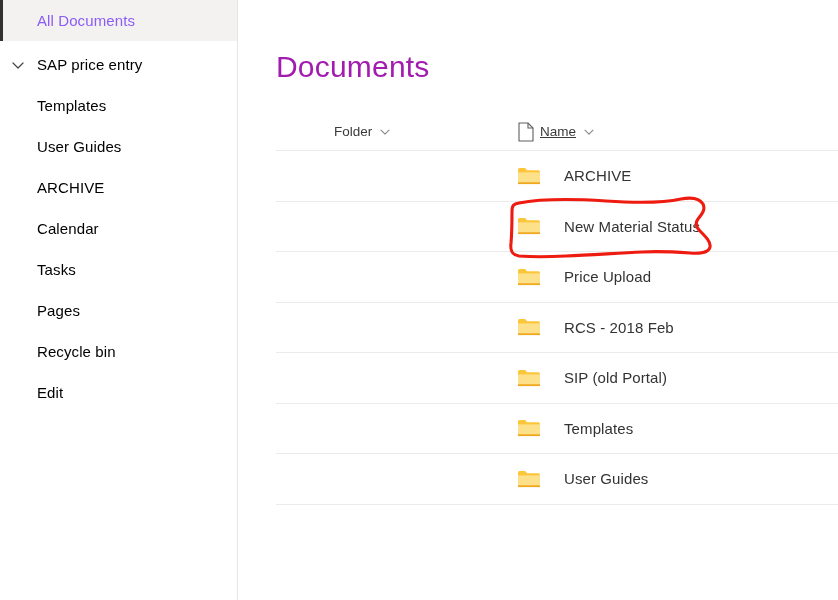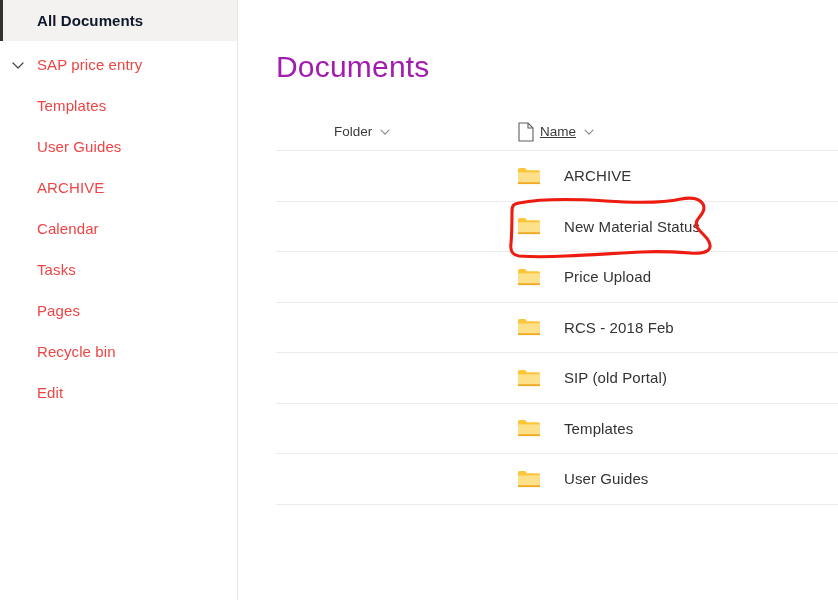--- a/index.html
+++ b/index.html
@@ -35,31 +35,31 @@
     flex: 0 0 238px;
   }
 
   .nav-item {
     position: relative;
     height: 41px;
     display: flex;
     align-items: center;
     box-sizing: border-box;
     padding-left: 37px;
-    color: #ef4444;
+    color: #000000;
     font-size: 15px;
     letter-spacing: 0.1px;
     white-space: nowrap;
     cursor: pointer;
   }
 
   .nav-item.selected {
     background: #f3f2f1;
-    font-weight: bold;
-    color: #0f172a;
+    font-weight: normal;
+    color: #8b5cf6;
     text-align: center;
   }
   .nav-item.selected::before {
     content: "";
     position: absolute;
     left: 0;
     top: 0;
     bottom: 0;
     width: 3px;
     background: #323130;

